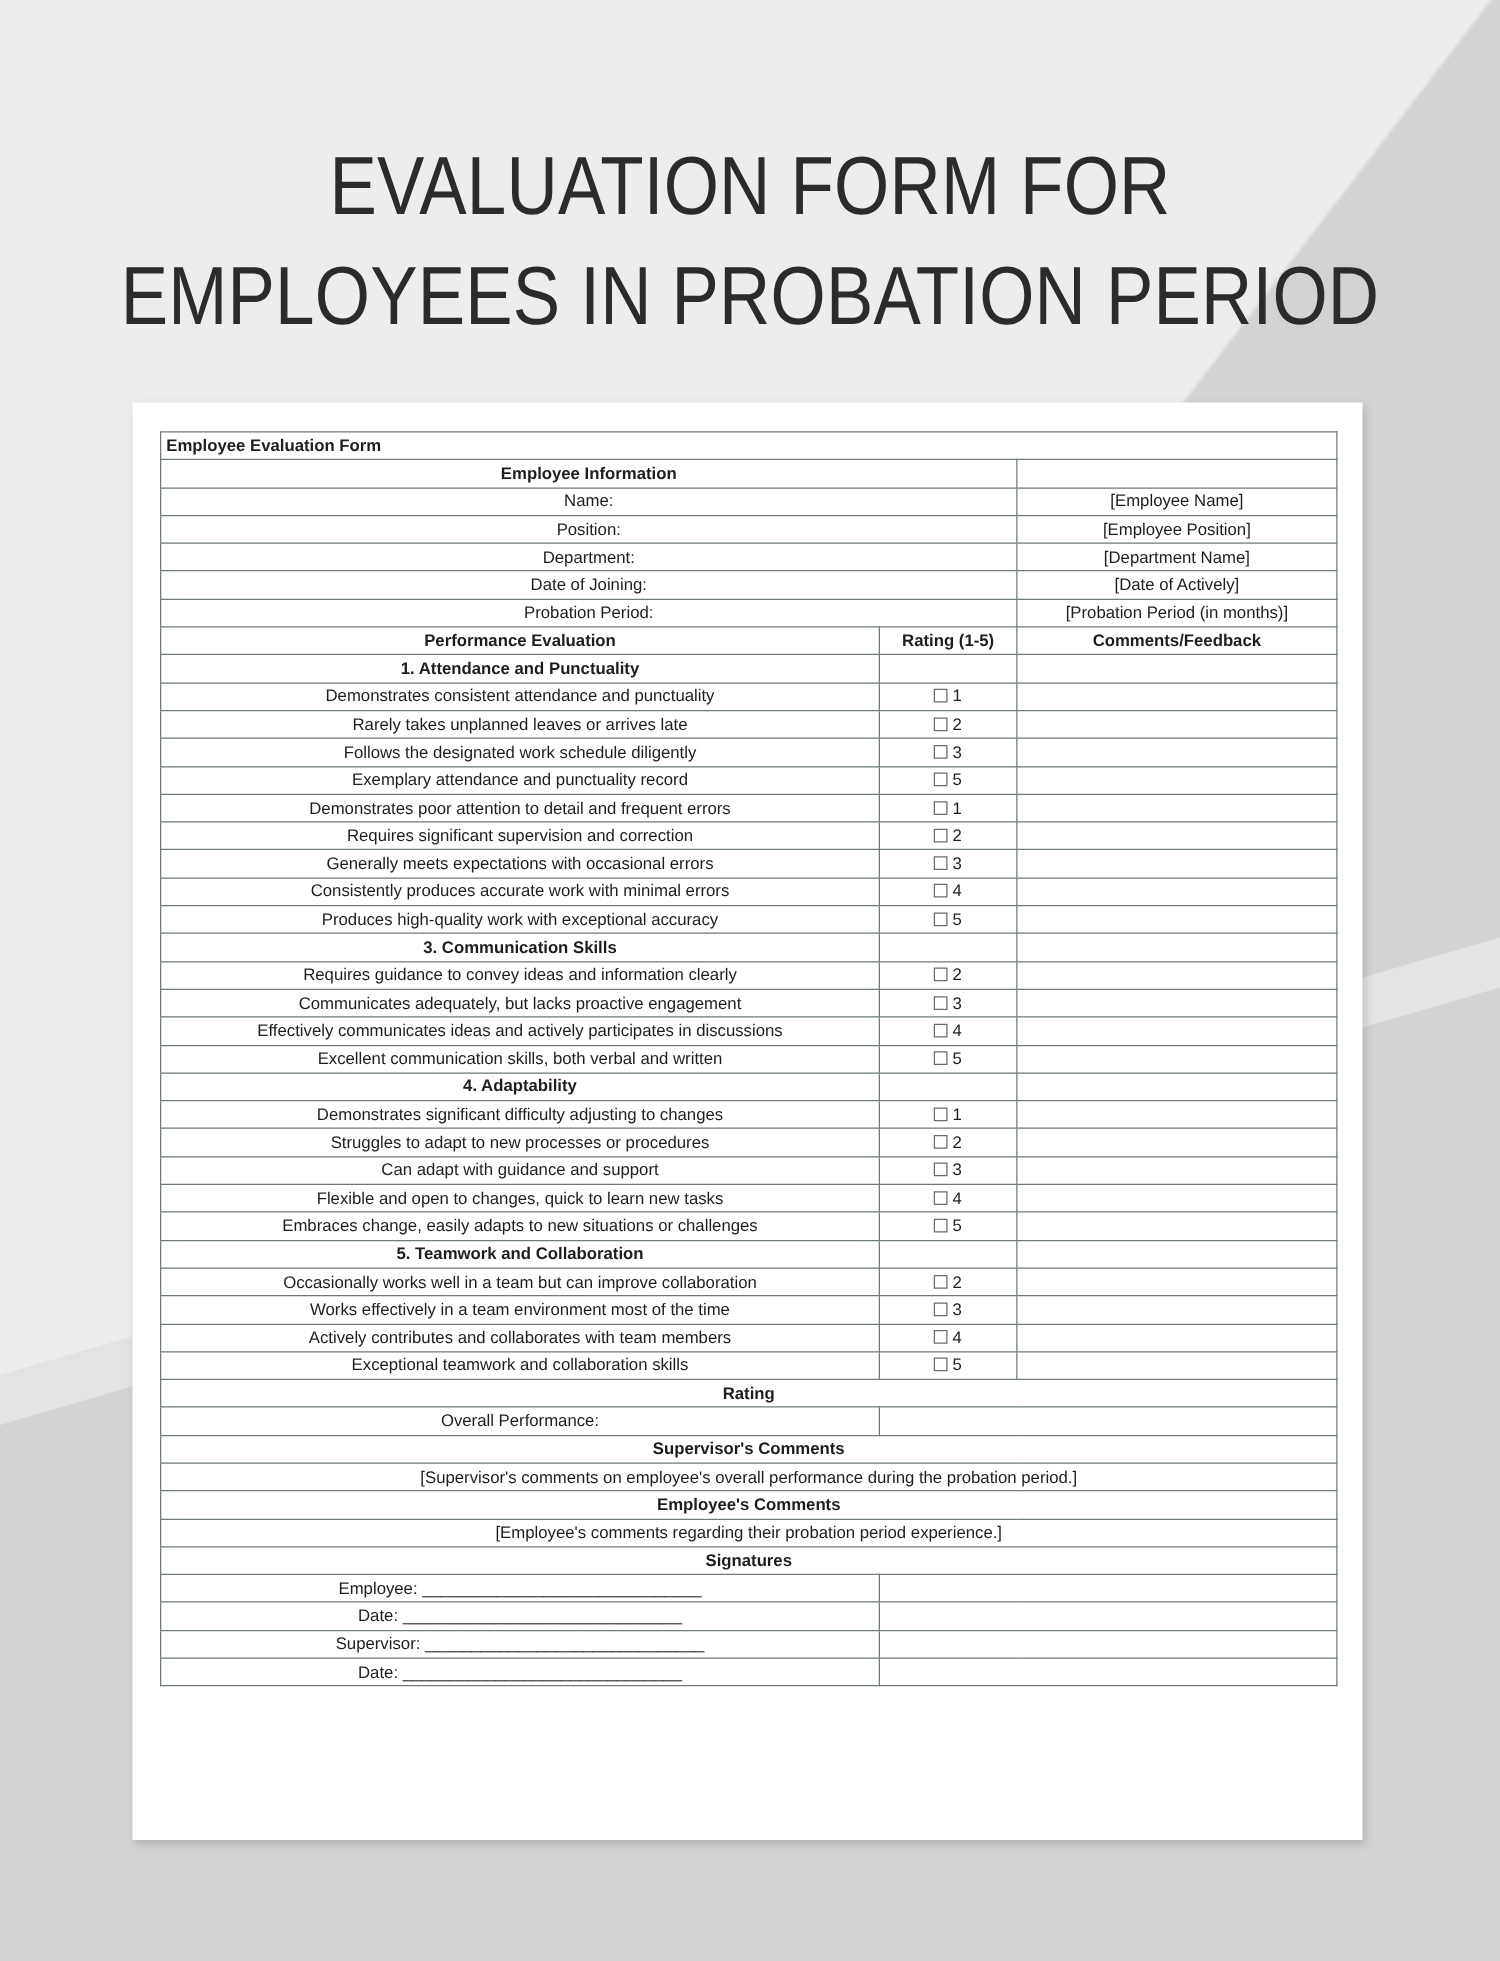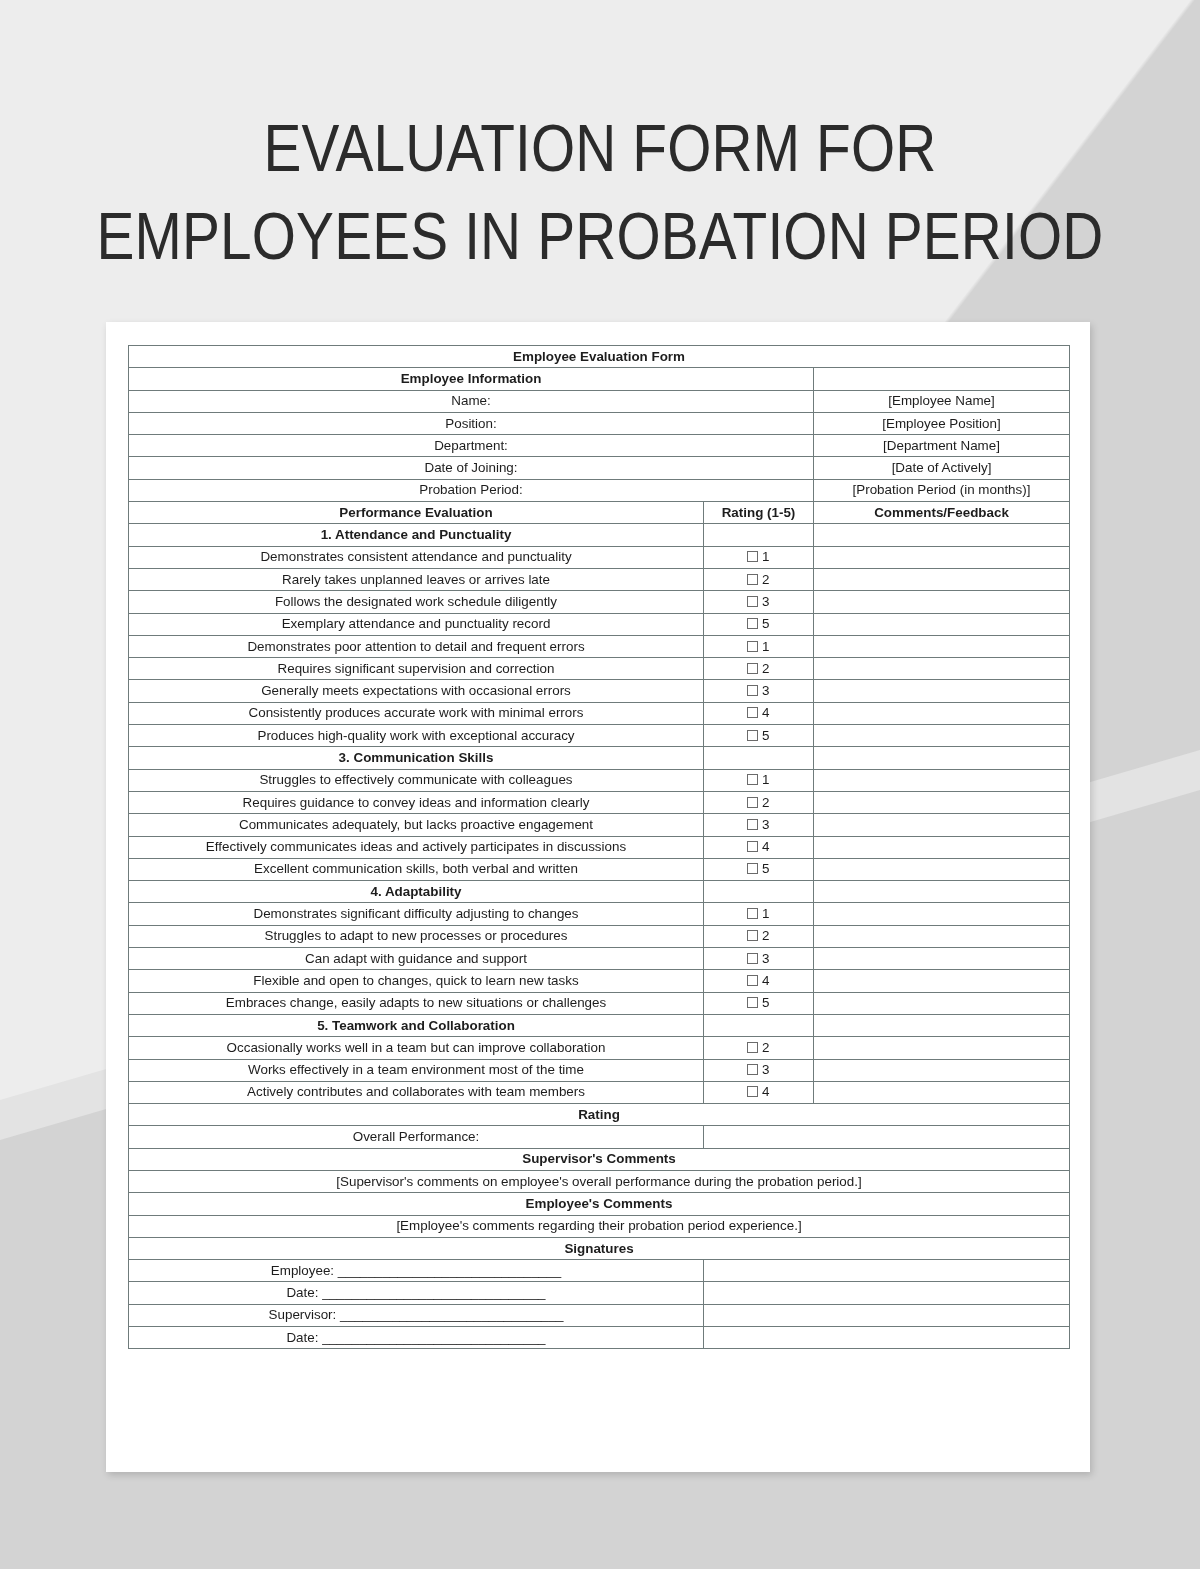--- a/index.html
+++ b/index.html
@@ -68,21 +68,21 @@
     padding: 0 4px;
     line-height: 20px;
     vertical-align: middle;
     white-space: nowrap;
     overflow: hidden;
   }
   td.c { text-align: center; }
   td.b { font-weight: bold; }
   td.blank { }
   .sect-title { font-weight: bold; text-align: center; }
-  .titlerow { height: 24px; font-weight: bold; text-align:center; }
+  .titlerow { height: 24px; font-weight: bold; }
   .ratecell { text-align: center; letter-spacing: 0.5px; }
   .chk {
     display: inline-block;
     width: 11px; height: 11px;
     border: 1px solid #6b6b6b;
     vertical-align: -1px;
     margin-right: 4px;
     background: #fff;
   }
   .sigline { letter-spacing: 0px; }
@@ -197,25 +197,20 @@
           <td class="ratecell"><span class="chk"></span><span>5</span></td>
           <td></td>
         </tr>
 
       <tr>
         <td class="sect-title">3. Communication Skills</td>
         <td class="blank"></td>
         <td class="blank"></td>
       </tr>
       <tr>
-          <td class="c">Struggles to effectively communicate with colleagues</td>
-          <td class="ratecell"><span class="chk"></span><span>1</span></td>
-          <td></td>
-        </tr>
-      <tr>
           <td class="c">Requires guidance to convey ideas and information clearly</td>
           <td class="ratecell"><span class="chk"></span><span>2</span></td>
           <td></td>
         </tr>
       <tr>
           <td class="c">Communicates adequately, but lacks proactive engagement</td>
           <td class="ratecell"><span class="chk"></span><span>3</span></td>
           <td></td>
         </tr>
       <tr>
@@ -271,20 +266,25 @@
           <td></td>
         </tr>
       <tr>
           <td class="c">Works effectively in a team environment most of the time</td>
           <td class="ratecell"><span class="chk"></span><span>3</span></td>
           <td></td>
         </tr>
       <tr>
           <td class="c">Actively contributes and collaborates with team members</td>
           <td class="ratecell"><span class="chk"></span><span>4</span></td>
+          <td></td>
+        </tr>
+      <tr>
+          <td class="c">Exceptional teamwork and collaboration skills</td>
+          <td class="ratecell"><span class="chk"></span><span>5</span></td>
           <td></td>
         </tr>
 
       <tr>
         <td class="sect-title" colspan="3">Rating</td>
       </tr>
       <tr>
         <td class="c">Overall Performance:</td>
         <td colspan="2"></td>
       </tr>

